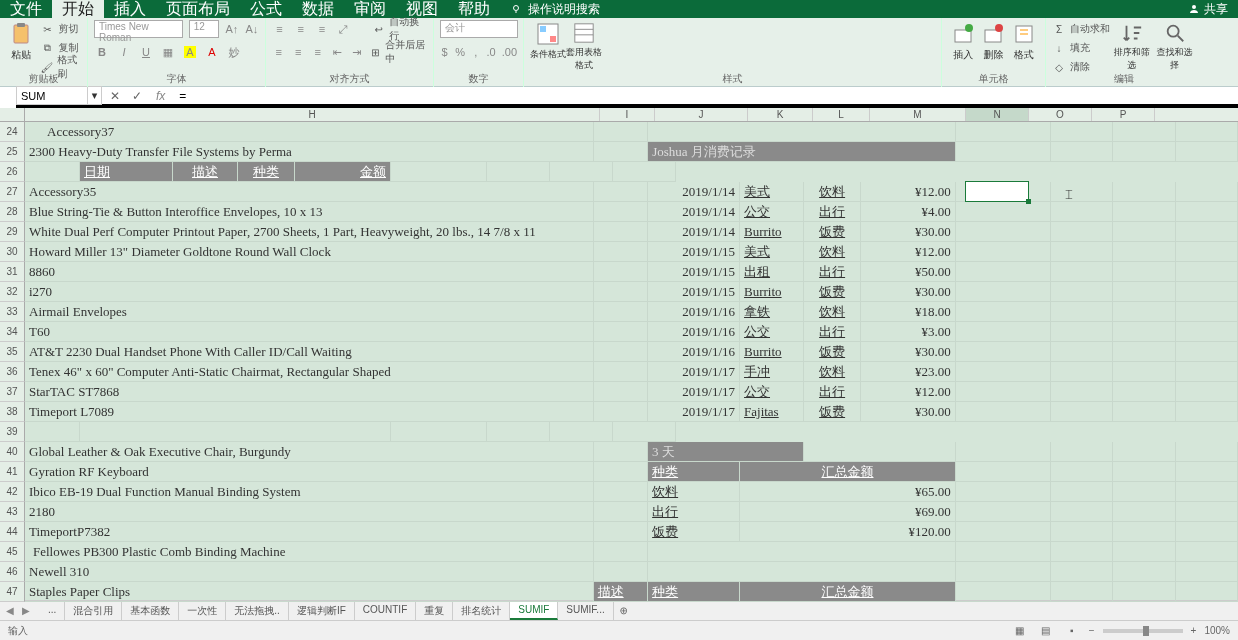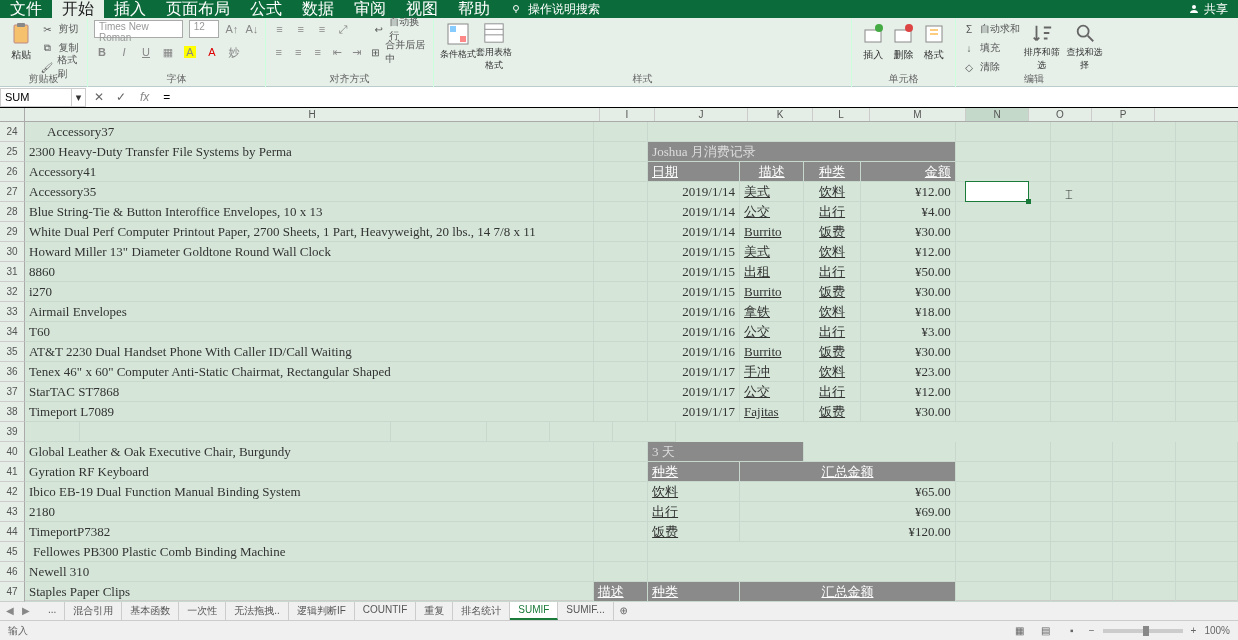--- a/index.html
+++ b/index.html
@@ -19,21 +19,21 @@
 .small-icon { width: 14px; height: 14px; display: inline-flex; align-items: center; justify-content: center; }
 .font-combo { border: 1px solid #aaa; background: #fff; height: 18px; font-size: 10px; padding: 0 14px 0 4px; color: #888; position: relative; }
 .font-combo.disabled { color: #999; }
 .btn-row { display: flex; gap: 6px; align-items: center; height: 18px; }
 .rb { width: 16px; height: 16px; display: flex; align-items: center; justify-content: center; font-size: 11px; color: #888; }
 .cell-style-box { border: 1px solid #c5d4c8; background: #d8e8dc; padding: 1px 6px; height: 17px; font-size: 10px; min-width: 62px; display: flex; align-items: center; }
 .cell-style-box.link { color: #0c4; }
 .cell-style-box.gray { background: #ccc; color: #666; }
 .cell-style-box.italic { font-style: italic; color: #888; }
 .style-grid { display: grid; grid-template-columns: repeat(3, 72px); gap: 2px; }
-.name-box-row { height: 21px; background: #fff; border-bottom: 1px solid #000000; display: flex; align-items: center; }
+.name-box-row { height: 21px; background: #fff; border-bottom: 4px solid #000000; display: flex; align-items: center; margin-left: 16px; }
 .name-box { width: 72px; height: 19px; border: 1px solid #ccc; font-size: 11px; padding: 0 4px; background: #fff; }
 .name-dd { width: 14px; height: 19px; border: 1px solid #ccc; border-left: none; display: flex; align-items: center; justify-content: center; }
 .fx-btns { display: flex; padding: 0 6px; gap: 8px; align-items: center; }
 .fx-btn { width: 14px; height: 14px; display: flex; align-items: center; justify-content: center; font-size: 12px; color: #666; }
 .fx-label { font-style: italic; color: #888; font-size: 12px; padding: 0 4px; }
 .formula-input { flex: 1; border: none; outline: none; font-size: 12px; padding: 0 4px; }
 .grid-area { position: relative; height: 492px; background: #d5e6d9; }
 .col-headers { display: flex; height: 14px; background: #e4eee6; border-bottom: 1px solid #aaa; position: sticky; top: 0; }
 .corner { width: 25px; border-right: 1px solid #aaa; background: #e4eee6; }
 .colh { border-right: 1px solid #ccc; text-align: center; font-size: 10px; color: #555; line-height: 14px; }
@@ -169,20 +169,33 @@
         <div class="rb">⇥</div>
         <div class="small-row">
             <span class="small-icon">⊞</span>
             <span>合并后居中</span>
           </div>
       </div>
     </div>
     <div class="group-title">对齐方式</div>
   </div>
 
+  <div class="rgroup" style="width:90px">
+    <div class="vcol">
+      <div class="font-combo disabled" style="width:78px">会计</div>
+      <div class="btn-row" style="margin-top:4px">
+        <div class="rb">$</div>
+        <div class="rb">%</div>
+        <div class="rb">,</div>
+        <div class="rb">.0</div>
+        <div class="rb">.00</div>
+      </div>
+    </div>
+    <div class="group-title">数字</div>
+  </div>
 
   <div class="rgroup" style="width:418px">
     <div class="group-inner">
       <div class="btn-big">
         <svg viewBox="0 0 24 24">
             <rect x="2" y="2" width="20" height="20" fill="#fff" stroke="#888"></rect>
             <rect x="4" y="4" width="6" height="6" fill="#8cf"></rect>
             <rect x="14" y="14" width="6" height="6" fill="#f88"></rect>
           </svg>
         <span style="font-size:9px">条件格式</span>
@@ -302,21 +315,20 @@
         <div class="cell" style="width: 575px;">2300 Heavy-Duty Transfer File Systems by Perma</div>
         <div class="cell" style="width: 55px;"></div>
         <div class="cell hdr-cell" style="width: 311px; color: rgb(221, 221, 221);">Joshua 月消费记录</div>
         <div class="cell" style="width: 96px;"></div>
         <div class="cell" style="width: 63px;"></div>
         <div class="cell" style="width: 63px;"></div>
         <div class="cell" style="width: 63px;"></div>
       </div>
       <div class="row">
         <div class="rowh">26</div>
-        <div class="cell" style="width: 575px;">Accessory41</div>
         <div class="cell" style="width: 55px;"></div>
         <div class="cell hdr-cell chinese" style="width: 93px;">日期</div>
         <div class="cell hdr-cell chinese" style="width: 65px; justify-content: center;">描述</div>
         <div class="cell hdr-cell chinese" style="width: 57px; justify-content: center;">种类</div>
         <div class="cell hdr-cell chinese" style="width: 96px; justify-content: flex-end;">金额</div>
         <div class="cell" style="width: 96px;"></div>
         <div class="cell" style="width: 63px;"></div>
         <div class="cell" style="width: 63px;"></div>
         <div class="cell" style="width: 63px;"></div>
       </div>

